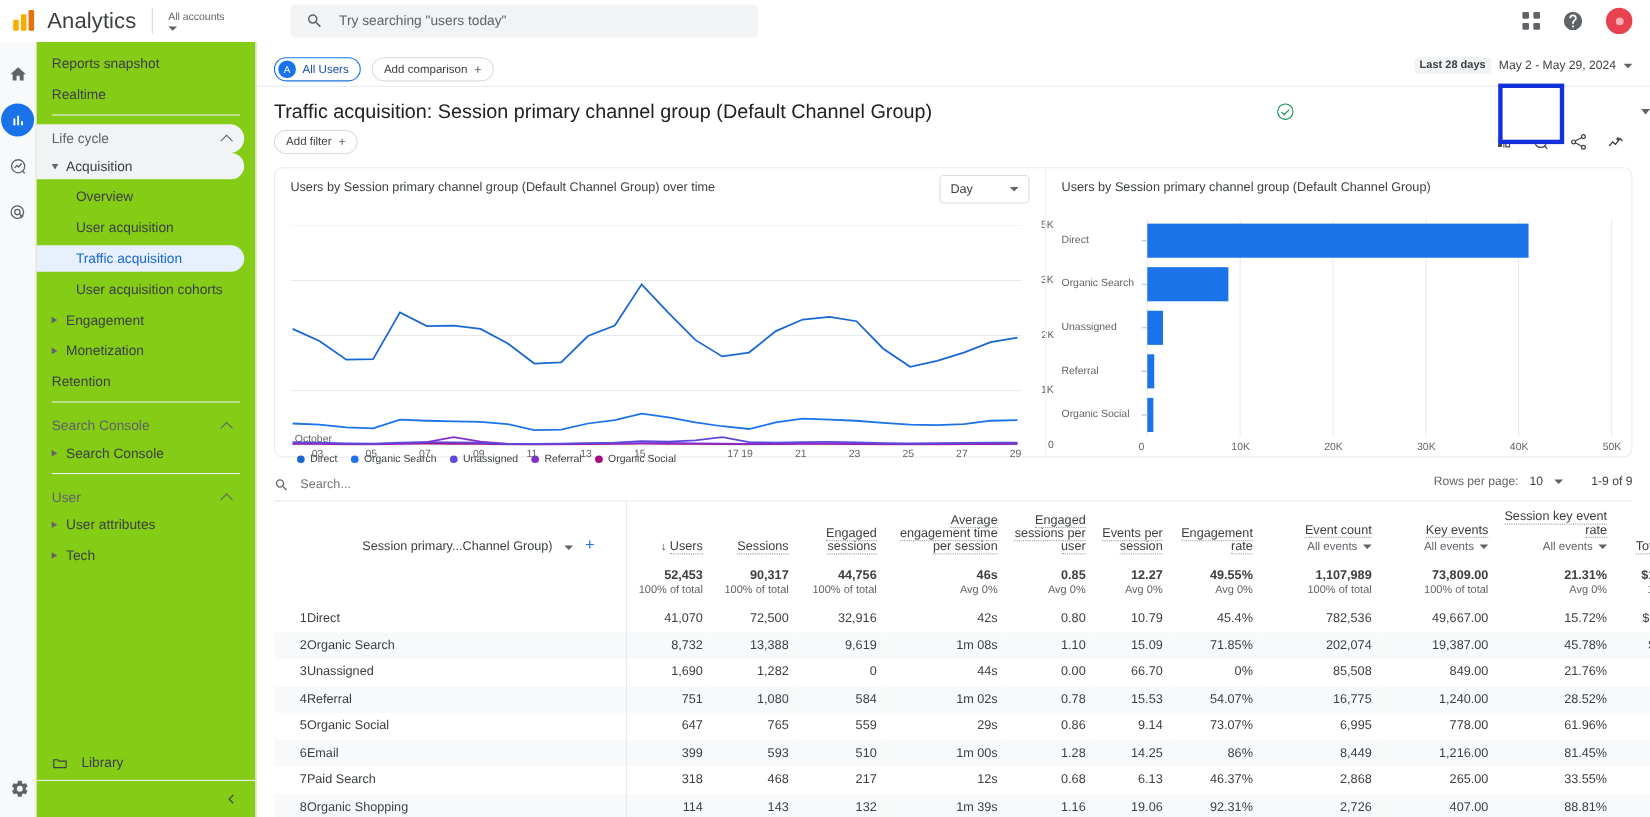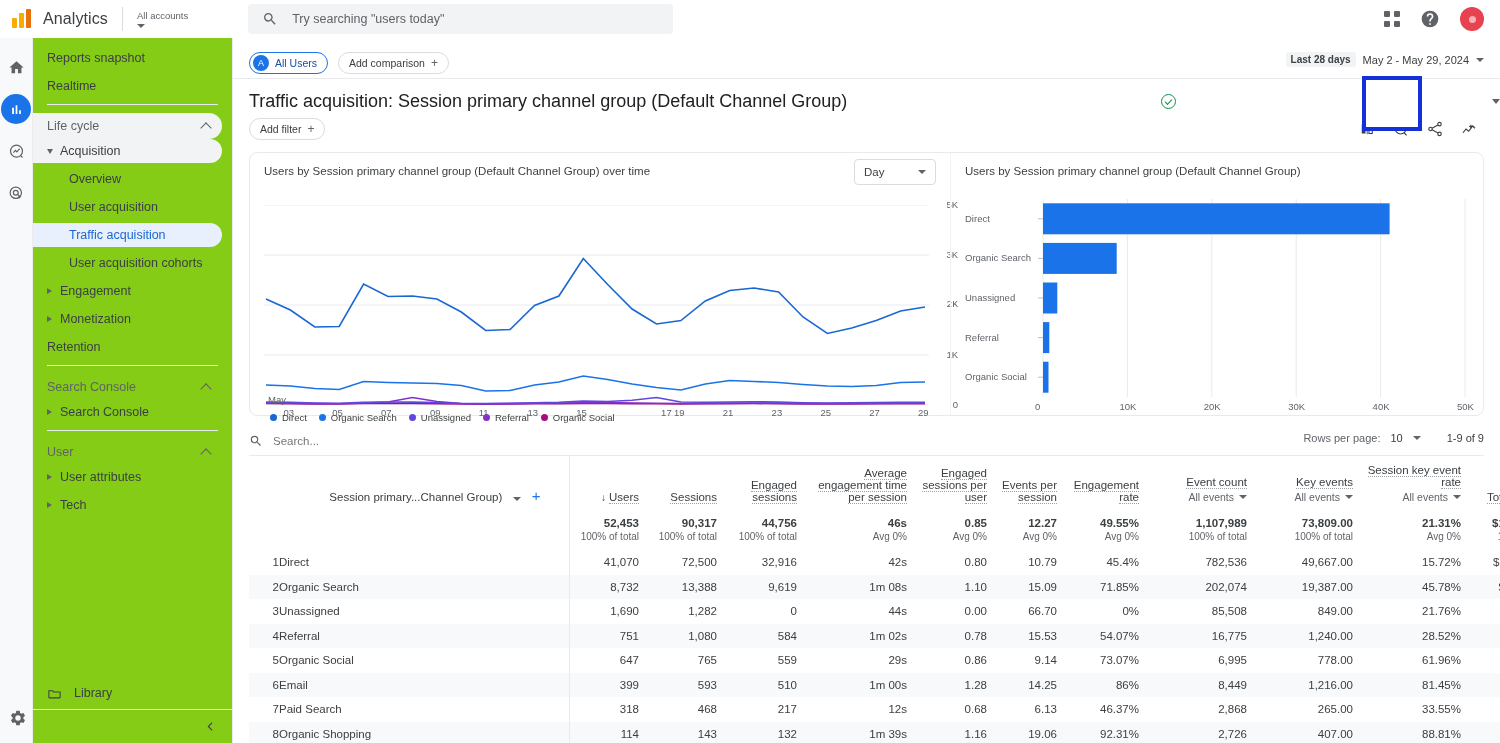--- a/index.html
+++ b/index.html
@@ -16,21 +16,21 @@
     position: absolute; top: 0; left: 0; width: 1500px; height: 38px;
     background: #fff; display: flex; align-items: center;
     z-index: 30;
   }
   .ga-logo { margin-left: 12px; width: 22px; height: 22px; position: relative; }
   .ga-logo i { position: absolute; bottom: 2px; border-radius: 1px; display:block;}
   .ga-logo .b1 { left: 0; width: 5px; height: 10px; background: #f9ab00; }
   .ga-logo .b2 { left: 7px; width: 5px; height: 15px; background: #f9ab00; }
   .ga-logo .b3 { left: 14px; width: 5px; height: 19px; background: #e8710a; }
   .brand {
-    font-size: 16px; color: #3c4043; margin-left: 9px; letter-spacing: .1px;
+    font-size: 20px; color: #3c4043; margin-left: 9px; letter-spacing: .1px;
     font-weight: 400;
   }
   .acct-divider { width: 1px; height: 24px; background: #dadce0; margin: 0 14px; }
   .acct-sel { display: flex; flex-direction: column; cursor: pointer; }
   .acct-sel .lbl { font-size: 9.5px; color: #5f6368; line-height: 11px; }
   .acct-sel .caret {
     width: 0; height: 0; border-left: 4px solid transparent;
     border-right: 4px solid transparent; border-top: 4px solid #5f6368;
     margin-top: 3px;
   }
@@ -494,21 +494,21 @@
             <div class="axis-lbl" style="left:263.5px;top:216px;">13</div>
             <div class="axis-lbl" style="left:312.3px;top:216px;">15</div>
             <div class="axis-lbl" style="left:361.1px;top:216px;margin-left:36px;">17</div>
             <div class="axis-lbl" style="left:409.9px;top:216px;">19</div>
             <div class="axis-lbl" style="left:458.7px;top:216px;">21</div>
             <div class="axis-lbl" style="left:507.6px;top:216px;">23</div>
             <div class="axis-lbl" style="left:556.4px;top:216px;">25</div>
             <div class="axis-lbl" style="left:605.2px;top:216px;">27</div>
             <div class="axis-lbl" style="left:654.0px;top:216px;">29</div>
           </div>
-        <div class="axis-lbl" style="left:4px;top:203px;">May</div>
+        <div class="axis-lbl" style="left:4px;top:203px;">October</div>
       </div>
 
       <div class="legend" id="lineLegend">
           <div class="legend-item">
        <span class="dot" style="background:#1967d2"></span>
        <span>Direct</span>
      </div>
           <div class="legend-item">
        <span class="dot" style="background:#1a73e8"></span>
        <span>Organic Search</span>

